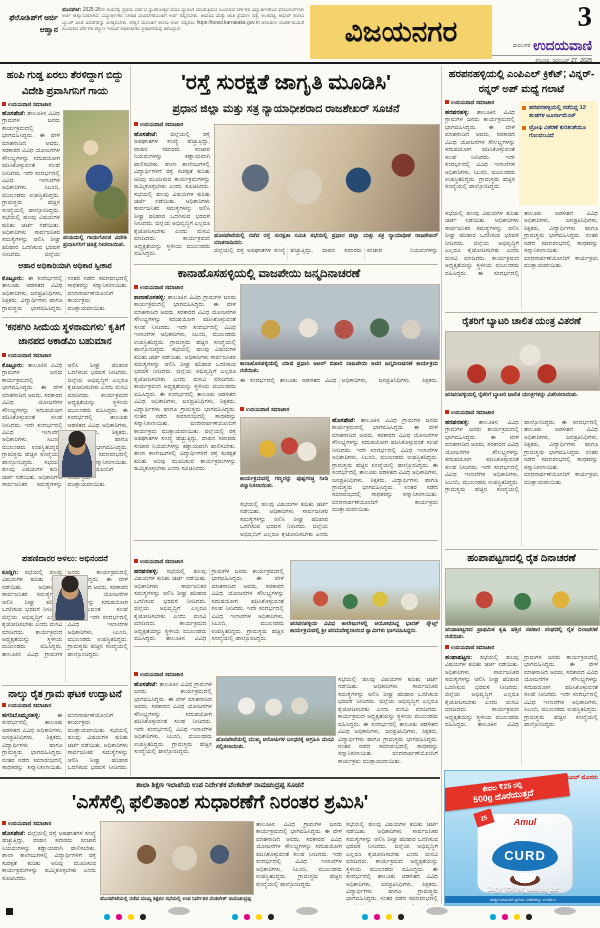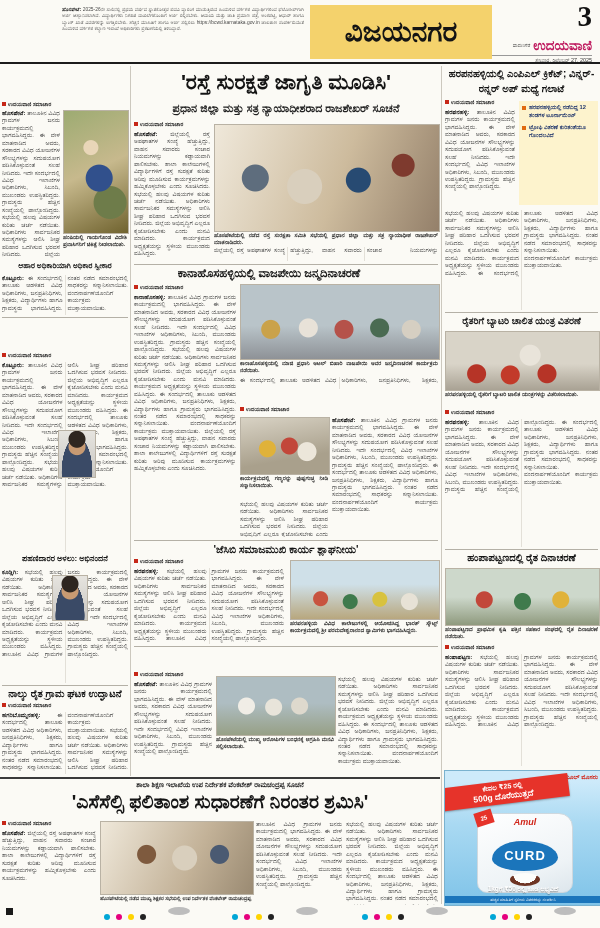--- a/index.html
+++ b/index.html
@@ -40,49 +40,52 @@
   .ad .curd{margin:14px auto 0;width:66px;height:30px;background:#1b75bb;border-radius:46% 54% 52% 48%/60% 55% 45% 40%;color:#fff;font-weight:bold;font-size:13px;line-height:30px;letter-spacing:1px;}
   .ad .bowl{margin:2px auto 0;width:30px;height:13px;background:radial-gradient(ellipse at 50% 10%,#fdfdfb 0 55%,#6e3423 56%);border-radius:50%;}
   .dot{position:absolute;width:6px;height:6px;border-radius:50%;}
   .gbar{position:absolute;width:22px;height:8px;border-radius:50%;background:#bdbdbd;}
 </style>
 </head>
 <body>
 
 <div class="page">
 
+  <div class="abs" style="left:4px;top:12px;width:54px;height:46px;font-size:7.5px;font-weight:bold;text-align:right;line-height:1.55;color:#222;">ಫೆಲೋಶಿಪ್‌ಗೆ ಅರ್ಜಿ ಆಹ್ವಾನ</div>
   <div class="abs tiny" style="left:62px;top:7px;width:242px;height:52px;overflow:hidden;">
     <span class="dl">ಹೊಸಪೇಟೆ:</span>
     <span>2025-26ನೇ ಸಾಲಿನಲ್ಲಿ ಪ್ರಥಮ ವರ್ಷದ ಸ್ನಾತಕೋತ್ತರ ಪದವಿ ವ್ಯಾಸಂಗ ಮಾಡುತ್ತಿರುವ ಹಿಂದುಳಿದ ವರ್ಗಗಳ ವಿದ್ಯಾರ್ಥಿಗಳಿಂದ ಫೆಲೋಶಿಪ್‌ಗಾಗಿ ಅರ್ಜಿ ಆಹ್ವಾನಿಸಲಾಗಿದೆ. ವಿದ್ಯಾರ್ಥಿಗಳು ನಿಗದಿತ ದಾಖಲೆಗಳೊಂದಿಗೆ ಅರ್ಜಿ ಸಲ್ಲಿಸಬೇಕು. ಆದಾಯ ಮತ್ತು ಜಾತಿ ಪ್ರಮಾಣ ಪತ್ರ, ಅಂಕಪಟ್ಟಿ, ಆಧಾರ್ ಹಾಗೂ ಬ್ಯಾಂಕ್ ಖಾತೆ ವಿವರಗಳನ್ನು ಲಗತ್ತಿಸಬೇಕು. ಹೆಚ್ಚಿನ ಮಾಹಿತಿಗೆ ಹಾಗೂ ಅರ್ಜಿ ಸಲ್ಲಿಸಲು https://bcwd.karnataka.gov.in ಜಾಲತಾಣ ಸಂಪರ್ಕಿಸುವಂತೆ ಹಿಂದುಳಿದ ವರ್ಗಗಳ ಕಲ್ಯಾಣ ಇಲಾಖೆ ಅಧಿಕಾರಿಗಳು ಪ್ರಕಟಣೆಯಲ್ಲಿ ತಿಳಿಸಿದ್ದಾರೆ.</span>
   </div>
   <div class="mast-box" style="left:310px;top:5px;width:182px;height:54px;">
     <span style="font-size:28px;font-weight:bold;color:#141414;">ವಿಜಯನಗರ</span>
   </div>
   <div class="abs" style="left:548px;top:0px;width:44px;height:36px;font-size:29px;font-weight:bold;text-align:right;color:#111;font-family:'Liberation Serif','DejaVu Serif',serif;">3</div>
   <div class="abs" style="left:492px;top:36px;width:100px;text-align:right;">
-    <span style="font-size:5px;color:#333;vertical-align:3px;margin-right:3px;">ದಾವಣಗೆರೆ</span><span style="font-size:13.5px;font-weight:bold;color:#be185d;">ಉದಯವಾಣಿ</span>
+    <span style="font-size:5px;color:#333;vertical-align:3px;margin-right:3px;">ದಾವಣಗೆರೆ</span><span style="font-size:13.5px;font-weight:bold;color:#4c1d95;">ಉದಯವಾಣಿ</span>
     <div style="font-size:5.4px;color:#333;border-top:1px solid #999;margin-top:1px;padding-top:1px;">ಶನಿವಾರ, ಡಿಸೆಂಬರ್ 27, 2025</div>
   </div>
   <div class="abs" style="left:0;top:62px;width:600px;height:2px;background:#1c1c1c;"></div>
 
   <div class="vr" style="left:130px;top:66px;height:710px;"></div>
   <div class="vr" style="left:441px;top:66px;height:838px;"></div>
 
+  <div class="hl ctr" style="left:2px;top:67px;width:126px;height:32px;font-size:10px;line-height:1.55;">ಹಂಪಿ ಗುಡ್ಡ ಏರಲು ತೆರಳಿದ್ದಾಗ ಬಿದ್ದು ವಿದೇಶಿ ಪ್ರವಾಸಿಗನಿಗೆ ಗಾಯ</div>
   <div class="by" style="left:2px;top:102px;"><i></i><span>ಉದಯವಾಣಿ ಸಮಾಚಾರ</span></div>
   <div class="bt" style="left:2px;top:110px;width:58px;height:148px;">
     <span class="dl">ಹೊಸಪೇಟೆ:</span> <span>ತಾಲೂಕಿನ ವಿವಿಧ ಗ್ರಾಮಗಳ ಜನರು ಕಾರ್ಯಕ್ರಮದಲ್ಲಿ ಭಾಗವಹಿಸಿದ್ದರು. ಈ ವೇಳೆ ಮಾತನಾಡಿದ ಅವರು, ಸರಕಾರದ ವಿವಿಧ ಯೋಜನೆಗಳ ಸೌಲಭ್ಯಗಳನ್ನು ಸದುಪಯೋಗ ಪಡಿಸಿಕೊಳ್ಳುವಂತೆ ಸಲಹೆ ನೀಡಿದರು. ಇದೇ ಸಂದರ್ಭದಲ್ಲಿ ವಿವಿಧ ಇಲಾಖೆಗಳ ಅಧಿಕಾರಿಗಳು, ಸಿಬಂದಿ, ಮುಖಂಡರು ಉಪಸ್ಥಿತರಿದ್ದರು. ಗ್ರಾಮಸ್ಥರು ಹೆಚ್ಚಿನ ಸಂಖ್ಯೆಯಲ್ಲಿ ಪಾಲ್ಗೊಂಡಿದ್ದರು.</span> <span>ಸಭೆಯಲ್ಲಿ ಹಲವು ವಿಷಯಗಳ ಕುರಿತು ಚರ್ಚೆ ನಡೆಯಿತು. ಅಧಿಕಾರಿಗಳು ಸಾರ್ವಜನಿಕರ ಸಮಸ್ಯೆಗಳನ್ನು ಆಲಿಸಿ ಶೀಘ್ರ ಪರಿಹಾರ ಒದಗಿಸುವ ಭರವಸೆ ನೀಡಿದರು. ಜಿಲ್ಲೆಯ ಅಭಿವೃದ್ಧಿಗೆ ಎಲ್ಲರೂ ಕೈಜೋಡಿಸಬೇಕು ಎಂದು ಮನವಿ ಮಾಡಿದರು. ಕಾರ್ಯಕ್ರಮದ ಅಧ್ಯಕ್ಷತೆಯನ್ನು ಸ್ಥಳೀಯ ಮುಖಂಡರು ವಹಿಸಿದ್ದರು.</span>
   </div>
   <div class="ph ph-rock" style="left:63px;top:110px;width:64px;height:122px;"></div>
   <div class="cap" style="left:63px;top:234px;width:64px;height:25px;">ಹಂಪಿಯಲ್ಲಿ ಗಾಯಗೊಂಡ ವಿದೇಶಿ ಪ್ರವಾಸಿಗನಿಗೆ ಚಿಕಿತ್ಸೆ ನೀಡಲಾಯಿತು.</div>
   <div class="hl ctr nw" style="left:2px;top:261px;width:126px;height:12px;font-size:7.4px;">ಆಹಾರ ಅಧಿಕಾರಿಯಾಗಿ ಅಧಿಕಾರ ಸ್ವೀಕಾರ</div>
   <div class="bt c2" style="left:2px;top:275px;width:126px;height:40px;">
     <span class="dl">ಕೊಟ್ಟೂರು:</span> <span>ಈ ಸಂದರ್ಭದಲ್ಲಿ ತಾಲೂಕು ಆಡಳಿತದ ವಿವಿಧ ಅಧಿಕಾರಿಗಳು, ಜನಪ್ರತಿನಿಧಿಗಳು, ಶಿಕ್ಷಕರು, ವಿದ್ಯಾರ್ಥಿಗಳು ಹಾಗೂ ಗ್ರಾಮಸ್ಥರು ಭಾಗವಹಿಸಿದ್ದರು. ನಂತರ ನಡೆದ ಸಮಾರಂಭದಲ್ಲಿ ಸಾಧಕರನ್ನು ಸನ್ಮಾನಿಸಲಾಯಿತು. ವಂದನಾರ್ಪಣೆಯೊಂದಿಗೆ ಕಾರ್ಯಕ್ರಮ ಮುಕ್ತಾಯವಾಯಿತು.</span>
   </div>
   <div class="hr" style="left:2px;top:317px;width:126px;"></div>
 
+  <div class="hl ctr" style="left:2px;top:320px;width:126px;height:30px;font-size:9.3px;line-height:1.55;">'ಕನಕಗಿರಿ ಸೀಮೆಯ ಸ್ಥಳನಾಮಗಳು' ಕೃತಿಗೆ ಜಾನಪದ ಅಕಾಡೆಮಿ ಬಹುಮಾನ</div>
   <div class="by" style="left:2px;top:353px;"><i></i><span>ಉದಯವಾಣಿ ಸಮಾಚಾರ</span></div>
   <div class="bt c2" style="left:2px;top:362px;width:126px;height:190px;">
     <span class="dl">ಕೊಟ್ಟೂರು:</span> <span>ತಾಲೂಕಿನ ವಿವಿಧ ಗ್ರಾಮಗಳ ಜನರು ಕಾರ್ಯಕ್ರಮದಲ್ಲಿ ಭಾಗವಹಿಸಿದ್ದರು. ಈ ವೇಳೆ ಮಾತನಾಡಿದ ಅವರು, ಸರಕಾರದ ವಿವಿಧ ಯೋಜನೆಗಳ ಸೌಲಭ್ಯಗಳನ್ನು ಸದುಪಯೋಗ ಪಡಿಸಿಕೊಳ್ಳುವಂತೆ ಸಲಹೆ ನೀಡಿದರು. ಇದೇ ಸಂದರ್ಭದಲ್ಲಿ ವಿವಿಧ ಇಲಾಖೆಗಳ ಅಧಿಕಾರಿಗಳು, ಸಿಬಂದಿ, ಮುಖಂಡರು ಉಪಸ್ಥಿತರಿದ್ದರು. ಗ್ರಾಮಸ್ಥರು ಹೆಚ್ಚಿನ ಸಂಖ್ಯೆಯಲ್ಲಿ ಪಾಲ್ಗೊಂಡಿದ್ದರು.</span> <span>ಸಭೆಯಲ್ಲಿ ಹಲವು ವಿಷಯಗಳ ಕುರಿತು ಚರ್ಚೆ ನಡೆಯಿತು. ಅಧಿಕಾರಿಗಳು ಸಾರ್ವಜನಿಕರ ಸಮಸ್ಯೆಗಳನ್ನು ಆಲಿಸಿ ಶೀಘ್ರ ಪರಿಹಾರ ಒದಗಿಸುವ ಭರವಸೆ ನೀಡಿದರು. ಜಿಲ್ಲೆಯ ಅಭಿವೃದ್ಧಿಗೆ ಎಲ್ಲರೂ ಕೈಜೋಡಿಸಬೇಕು ಎಂದು ಮನವಿ ಮಾಡಿದರು. ಕಾರ್ಯಕ್ರಮದ ಅಧ್ಯಕ್ಷತೆಯನ್ನು ಸ್ಥಳೀಯ ಮುಖಂಡರು ವಹಿಸಿದ್ದರು.</span> <span>ಈ ಸಂದರ್ಭದಲ್ಲಿ ತಾಲೂಕು ಆಡಳಿತದ ವಿವಿಧ ಅಧಿಕಾರಿಗಳು, ಜನಪ್ರತಿನಿಧಿಗಳು, ಶಿಕ್ಷಕರು, ವಿದ್ಯಾರ್ಥಿಗಳು ಹಾಗೂ ಗ್ರಾಮಸ್ಥರು ಭಾಗವಹಿಸಿದ್ದರು. ನಂತರ ನಡೆದ ಸಮಾರಂಭದಲ್ಲಿ ಸಾಧಕರನ್ನು ಸನ್ಮಾನಿಸಲಾಯಿತು. ವಂದನಾರ್ಪಣೆಯೊಂದಿಗೆ ಕಾರ್ಯಕ್ರಮ ಮುಕ್ತಾಯವಾಯಿತು.</span>
   </div>
   <div class="ph ph-portrait" style="left:58px;top:430px;width:36px;height:46px;"></div>
 
   <div class="hl ctr nw" style="left:2px;top:554px;width:126px;height:13px;font-size:8px;">ಪಹಣಿದಾರರ ಅಳಲು: ಅಭಿನಂದನೆ</div>
   <div class="bt c2" style="left:2px;top:569px;width:126px;height:114px;">
     <span class="dl">ಕೂಡ್ಲಿಗಿ:</span> <span>ಸಭೆಯಲ್ಲಿ ಹಲವು ವಿಷಯಗಳ ಕುರಿತು ಚರ್ಚೆ ನಡೆಯಿತು. ಅಧಿಕಾರಿಗಳು ಸಾರ್ವಜನಿಕರ ಸಮಸ್ಯೆಗಳನ್ನು ಆಲಿಸಿ ಶೀಘ್ರ ಪರಿಹಾರ ಒದಗಿಸುವ ಭರವಸೆ ನೀಡಿದರು. ಜಿಲ್ಲೆಯ ಅಭಿವೃದ್ಧಿಗೆ ಎಲ್ಲರೂ ಕೈಜೋಡಿಸಬೇಕು ಎಂದು ಮನವಿ ಮಾಡಿದರು. ಕಾರ್ಯಕ್ರಮದ ಅಧ್ಯಕ್ಷತೆಯನ್ನು ಸ್ಥಳೀಯ ಮುಖಂಡರು ವಹಿಸಿದ್ದರು.</span> <span>ತಾಲೂಕಿನ ವಿವಿಧ ಗ್ರಾಮಗಳ ಜನರು ಕಾರ್ಯಕ್ರಮದಲ್ಲಿ ಭಾಗವಹಿಸಿದ್ದರು. ಈ ವೇಳೆ ಮಾತನಾಡಿದ ಅವರು, ಸರಕಾರದ ವಿವಿಧ ಯೋಜನೆಗಳ ಸೌಲಭ್ಯಗಳನ್ನು ಸದುಪಯೋಗ ಪಡಿಸಿಕೊಳ್ಳುವಂತೆ ಸಲಹೆ ನೀಡಿದರು. ಇದೇ ಸಂದರ್ಭದಲ್ಲಿ ವಿವಿಧ ಇಲಾಖೆಗಳ ಅಧಿಕಾರಿಗಳು, ಸಿಬಂದಿ, ಮುಖಂಡರು ಉಪಸ್ಥಿತರಿದ್ದರು. ಗ್ರಾಮಸ್ಥರು ಹೆಚ್ಚಿನ ಸಂಖ್ಯೆಯಲ್ಲಿ ಪಾಲ್ಗೊಂಡಿದ್ದರು.</span>
   </div>
@@ -123,21 +126,20 @@
   <div class="ph ph-flowers" style="left:240px;top:417px;width:88px;height:56px;"></div>
   <div class="cap" style="left:240px;top:475px;width:88px;height:24px;">ಕಾರ್ಯಕ್ರಮದಲ್ಲಿ ಗಣ್ಯರನ್ನು ಪುಷ್ಪಗುಚ್ಛ ನೀಡಿ ಸನ್ಮಾನಿಸಲಾಯಿತು.</div>
   <div class="bt" style="left:240px;top:501px;width:88px;height:36px;">
     <span>ಸಭೆಯಲ್ಲಿ ಹಲವು ವಿಷಯಗಳ ಕುರಿತು ಚರ್ಚೆ ನಡೆಯಿತು. ಅಧಿಕಾರಿಗಳು ಸಾರ್ವಜನಿಕರ ಸಮಸ್ಯೆಗಳನ್ನು ಆಲಿಸಿ ಶೀಘ್ರ ಪರಿಹಾರ ಒದಗಿಸುವ ಭರವಸೆ ನೀಡಿದರು. ಜಿಲ್ಲೆಯ ಅಭಿವೃದ್ಧಿಗೆ ಎಲ್ಲರೂ ಕೈಜೋಡಿಸಬೇಕು ಎಂದು ಮನವಿ ಮಾಡಿದರು. ಕಾರ್ಯಕ್ರಮದ ಅಧ್ಯಕ್ಷತೆಯನ್ನು ಸ್ಥಳೀಯ ಮುಖಂಡರು ವಹಿಸಿದ್ದರು.</span>
   </div>
   <div class="bt" style="left:332px;top:417px;width:106px;height:120px;">
     <span class="dl">ಹೊಸಪೇಟೆ:</span> <span>ತಾಲೂಕಿನ ವಿವಿಧ ಗ್ರಾಮಗಳ ಜನರು ಕಾರ್ಯಕ್ರಮದಲ್ಲಿ ಭಾಗವಹಿಸಿದ್ದರು. ಈ ವೇಳೆ ಮಾತನಾಡಿದ ಅವರು, ಸರಕಾರದ ವಿವಿಧ ಯೋಜನೆಗಳ ಸೌಲಭ್ಯಗಳನ್ನು ಸದುಪಯೋಗ ಪಡಿಸಿಕೊಳ್ಳುವಂತೆ ಸಲಹೆ ನೀಡಿದರು. ಇದೇ ಸಂದರ್ಭದಲ್ಲಿ ವಿವಿಧ ಇಲಾಖೆಗಳ ಅಧಿಕಾರಿಗಳು, ಸಿಬಂದಿ, ಮುಖಂಡರು ಉಪಸ್ಥಿತರಿದ್ದರು. ಗ್ರಾಮಸ್ಥರು ಹೆಚ್ಚಿನ ಸಂಖ್ಯೆಯಲ್ಲಿ ಪಾಲ್ಗೊಂಡಿದ್ದರು.</span> <span>ಈ ಸಂದರ್ಭದಲ್ಲಿ ತಾಲೂಕು ಆಡಳಿತದ ವಿವಿಧ ಅಧಿಕಾರಿಗಳು, ಜನಪ್ರತಿನಿಧಿಗಳು, ಶಿಕ್ಷಕರು, ವಿದ್ಯಾರ್ಥಿಗಳು ಹಾಗೂ ಗ್ರಾಮಸ್ಥರು ಭಾಗವಹಿಸಿದ್ದರು. ನಂತರ ನಡೆದ ಸಮಾರಂಭದಲ್ಲಿ ಸಾಧಕರನ್ನು ಸನ್ಮಾನಿಸಲಾಯಿತು. ವಂದನಾರ್ಪಣೆಯೊಂದಿಗೆ ಕಾರ್ಯಕ್ರಮ ಮುಕ್ತಾಯವಾಯಿತು.</span>
   </div>
   <div class="hr" style="left:134px;top:540px;width:304px;"></div>
 
-  <div class="hl ctr nw" style="left:134px;top:543px;width:304px;height:14px;font-size:10.5px;">'ಜೆಸಿಬಿ ಸಮಾಜಮುಖಿ ಕಾರ್ಯ ಶ್ಲಾಘನೀಯ'</div>
   <div class="by" style="left:134px;top:559px;"><i></i><span>ಉದಯವಾಣಿ ಸಮಾಚಾರ</span></div>
   <div class="bt c2" style="left:134px;top:568px;width:150px;height:76px;">
     <span class="dl">ಹರಪನಹಳ್ಳಿ:</span> <span>ಸಭೆಯಲ್ಲಿ ಹಲವು ವಿಷಯಗಳ ಕುರಿತು ಚರ್ಚೆ ನಡೆಯಿತು. ಅಧಿಕಾರಿಗಳು ಸಾರ್ವಜನಿಕರ ಸಮಸ್ಯೆಗಳನ್ನು ಆಲಿಸಿ ಶೀಘ್ರ ಪರಿಹಾರ ಒದಗಿಸುವ ಭರವಸೆ ನೀಡಿದರು. ಜಿಲ್ಲೆಯ ಅಭಿವೃದ್ಧಿಗೆ ಎಲ್ಲರೂ ಕೈಜೋಡಿಸಬೇಕು ಎಂದು ಮನವಿ ಮಾಡಿದರು. ಕಾರ್ಯಕ್ರಮದ ಅಧ್ಯಕ್ಷತೆಯನ್ನು ಸ್ಥಳೀಯ ಮುಖಂಡರು ವಹಿಸಿದ್ದರು.</span> <span>ತಾಲೂಕಿನ ವಿವಿಧ ಗ್ರಾಮಗಳ ಜನರು ಕಾರ್ಯಕ್ರಮದಲ್ಲಿ ಭಾಗವಹಿಸಿದ್ದರು. ಈ ವೇಳೆ ಮಾತನಾಡಿದ ಅವರು, ಸರಕಾರದ ವಿವಿಧ ಯೋಜನೆಗಳ ಸೌಲಭ್ಯಗಳನ್ನು ಸದುಪಯೋಗ ಪಡಿಸಿಕೊಳ್ಳುವಂತೆ ಸಲಹೆ ನೀಡಿದರು. ಇದೇ ಸಂದರ್ಭದಲ್ಲಿ ವಿವಿಧ ಇಲಾಖೆಗಳ ಅಧಿಕಾರಿಗಳು, ಸಿಬಂದಿ, ಮುಖಂಡರು ಉಪಸ್ಥಿತರಿದ್ದರು. ಗ್ರಾಮಸ್ಥರು ಹೆಚ್ಚಿನ ಸಂಖ್ಯೆಯಲ್ಲಿ ಪಾಲ್ಗೊಂಡಿದ್ದರು.</span>
   </div>
   <div class="ph ph-scouts" style="left:290px;top:560px;width:148px;height:58px;"></div>
   <div class="cap" style="left:290px;top:620px;width:148px;height:24px;">ಹರಪನಹಳ್ಳಿಯ ವಿವಿಧ ಕಾಲೇಜುಗಳಲ್ಲಿ ಆಯೋಜಿಸಿದ್ದ ಭಾರತ್ ಸ್ಕೌಟ್ಸ್ ಕಾರ್ಯಕ್ರಮದಲ್ಲಿ ಶ್ರೀ ಪರಮದೇಶ್ವರಾನಂದ ಸ್ವಾಮಿಗಳು ಭಾಗವಹಿಸಿದ್ದರು.</div>
   <div class="hr" style="left:134px;top:646px;width:304px;"></div>
 
   <div class="by" style="left:134px;top:672px;"><i></i><span>ಉದಯವಾಣಿ ಸಮಾಚಾರ</span></div>
   <div class="bt" style="left:134px;top:681px;width:78px;height:94px;">

